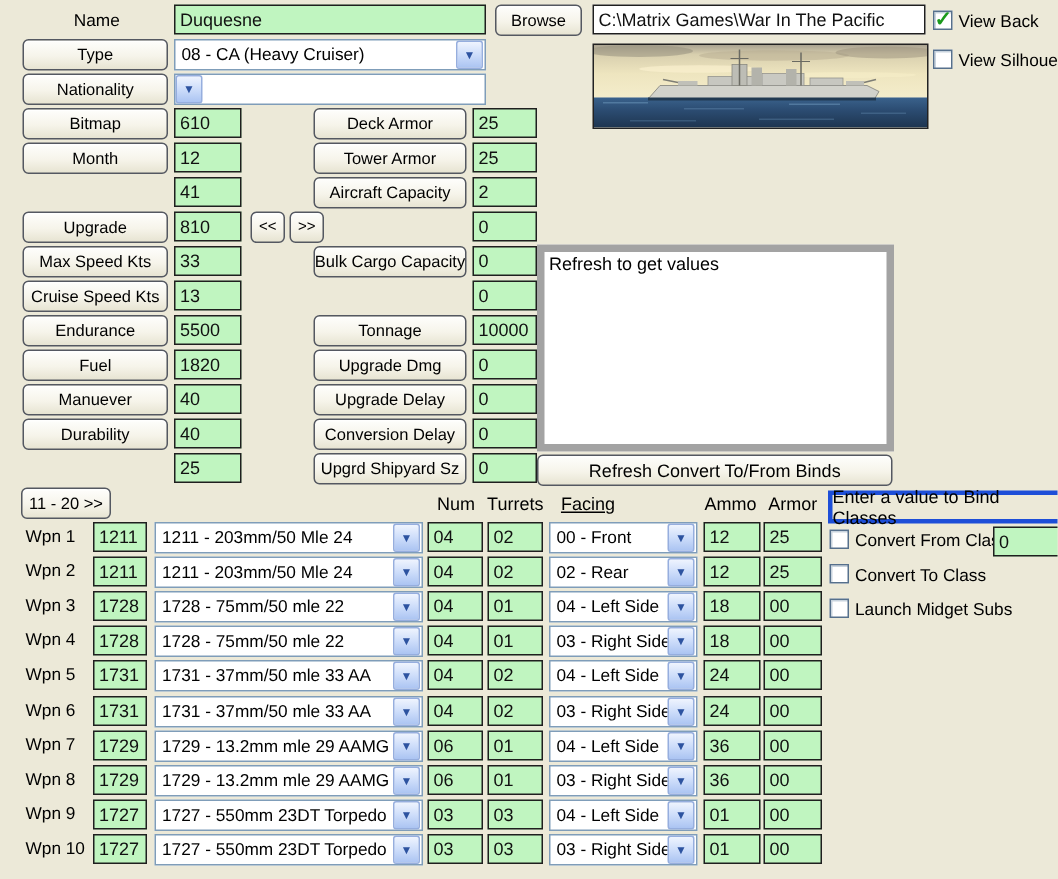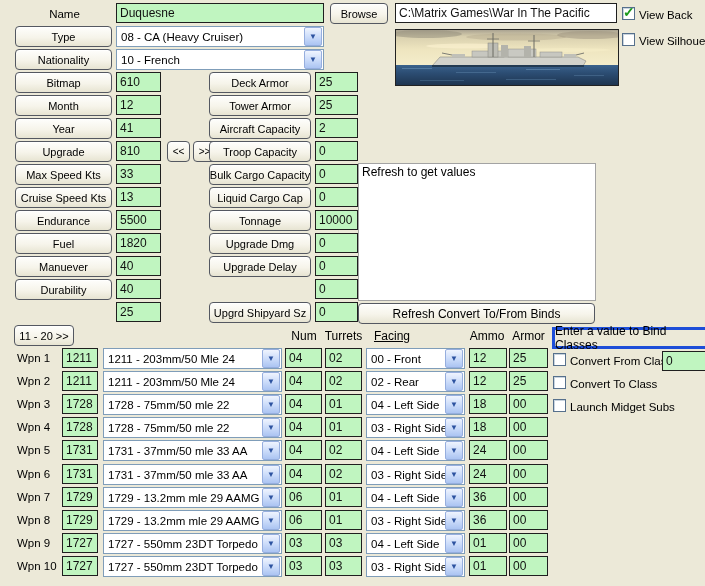--- a/index.html
+++ b/index.html
@@ -31,21 +31,21 @@
   .mbtn{left:197px;top:0;width:102px;height:21px;}
   .mfield{left:303px;top:0;width:43px;}
   .wlabel{left:5px;top:4px;}
   .wid{left:50px;top:0;width:36px;}
   .wname{left:91px;top:0;width:179px;}
   .wnum{left:273px;top:0;width:37px;}
   .wturrets{left:313px;top:0;width:37px;}
   .wfacing{left:354px;top:0;width:99px;}
   .wammo{left:457px;top:0;width:38px;}
   .warmor{left:497px;top:0;width:39px;}
-  .ta{position:absolute;left:346px;top:163px;width:238px;height:138px;border:1px solid #a3a3a3;background:#fff;
+  .ta{position:absolute;left:346px;top:163px;width:238px;height:138px;border:5px solid #a3a3a3;background:#fff;
     font-family:inherit;font-size:12px;padding:1px 3px;resize:none;box-sizing:border-box;outline:none;}
   .bindbox{position:absolute;left:540px;top:327px;width:161px;height:22px;border:3px solid #1d4ed8;box-sizing:border-box;
     display:flex;align-items:center;justify-content:center;font-size:12px;}
   .shipimg{position:absolute;left:383px;top:29px;width:224px;height:57px;border:1px solid #222;box-sizing:border-box;}
   .cblabel{position:absolute;font-size:11.5px;white-space:nowrap;}
 </style>
 </head>
 <body>
 
 <div id="app">
@@ -60,21 +60,20 @@
   <span class="checkbox" style="left:610px;top:33px;"></span>
   <span class="cblabel" style="left:627px;top:35px;">View Silhouettes</span>
 
   <button class="btn" style="left:3px;top:26px;width:97px;height:21px;">Type</button>
   <div class="combo" style="left:104px;top:26px;width:208px;">
     <span class="combo-text">08 - CA (Heavy Cruiser)</span>
     <span class="combo-arrow">▼</span>
   </div>
   <button class="btn" style="left:3px;top:49px;width:97px;height:21px;">Nationality</button>
   <div class="combo" style="left:104px;top:49px;width:208px;">
-    <span class="combo-text">10 - French</span>
     <span class="combo-arrow">▼</span>
   </div>
 
   <div class="shipimg">
     <svg width="222" height="55" viewBox="0 0 222 55" preserveAspectRatio="none">
       <defs>
         <linearGradient id="sky" x1="0" y1="0" x2="0" y2="1">
           <stop offset="0" stop-color="#aaa391"></stop>
             <stop offset="0.18" stop-color="#d8cfae"></stop>
           <stop offset="0.55" stop-color="#eee5bf"></stop>
@@ -128,43 +127,40 @@
     <button class="btn mbtn">Deck Armor</button>
     <input class="gfield mfield" value="25" style="">
   </div>
   <div class="frow" style="top:95px;">
     <button class="btn lbtn">Month</button>
     <input class="gfield lfield" value="12" style="">
     <button class="btn mbtn">Tower Armor</button>
     <input class="gfield mfield" value="25" style="">
   </div>
   <div class="frow" style="top:118px;">
-    <button class="btn lbtn">Year</button>
     <input class="gfield lfield" value="41" style="">
     <button class="btn mbtn">Aircraft Capacity</button>
     <input class="gfield mfield" value="2" style="">
   </div>
   <div class="frow" style="top:141px;">
     <button class="btn lbtn">Upgrade</button>
     <input class="gfield lfield" value="810" style="">
     <button class="btn" style="left:155px;top:0;width:23px;height:21px;font-size:10px;">&lt;&lt;</button>
     <button class="btn" style="left:181px;top:0;width:23px;height:21px;font-size:10px;">&gt;&gt;</button>
-    <button class="btn mbtn">Troop Capacity</button>
     <input class="gfield mfield" value="0" style="">
   </div>
   <div class="frow" style="top:164px;">
     <button class="btn lbtn">Max Speed Kts</button>
     <input class="gfield lfield" value="33" style="">
     <button class="btn mbtn">Bulk Cargo Capacity</button>
     <input class="gfield mfield" value="0" style="">
   </div>
   <div class="frow" style="top:187px;">
     <button class="btn lbtn">Cruise Speed Kts</button>
     <input class="gfield lfield" value="13" style="">
-    <button class="btn mbtn">Liquid Cargo Cap</button>
     <input class="gfield mfield" value="0" style="">
   </div>
   <div class="frow" style="top:210px;">
     <button class="btn lbtn">Endurance</button>
     <input class="gfield lfield" value="5500" style="">
     <button class="btn mbtn">Tonnage</button>
     <input class="gfield mfield" value="10000" style="">
   </div>
   <div class="frow" style="top:233px;">
     <button class="btn lbtn">Fuel</button>
@@ -174,20 +170,21 @@
   </div>
   <div class="frow" style="top:256px;">
     <button class="btn lbtn">Manuever</button>
     <input class="gfield lfield" value="40" style="">
     <button class="btn mbtn">Upgrade Delay</button>
     <input class="gfield mfield" value="0" style="">
   </div>
   <div class="frow" style="top:279px;">
     <button class="btn lbtn">Durability</button>
     <input class="gfield lfield" value="40" style="">
+    <button class="btn mbtn">Conversion Delay</button>
     <input class="gfield mfield" value="0" style="">
   </div>
   <div class="frow" style="top:302px;">
     <input class="gfield lfield" value="25" style="">
     <button class="btn mbtn">Upgrd Shipyard Sz</button>
     <input class="gfield mfield" value="0" style="">
   </div>
 
   <textarea class="ta" style="">Refresh to get values</textarea>
   <button class="btn" style="left:346px;top:303px;width:237px;height:21px;font-size:12px;">Refresh Convert To/From Binds</button>

